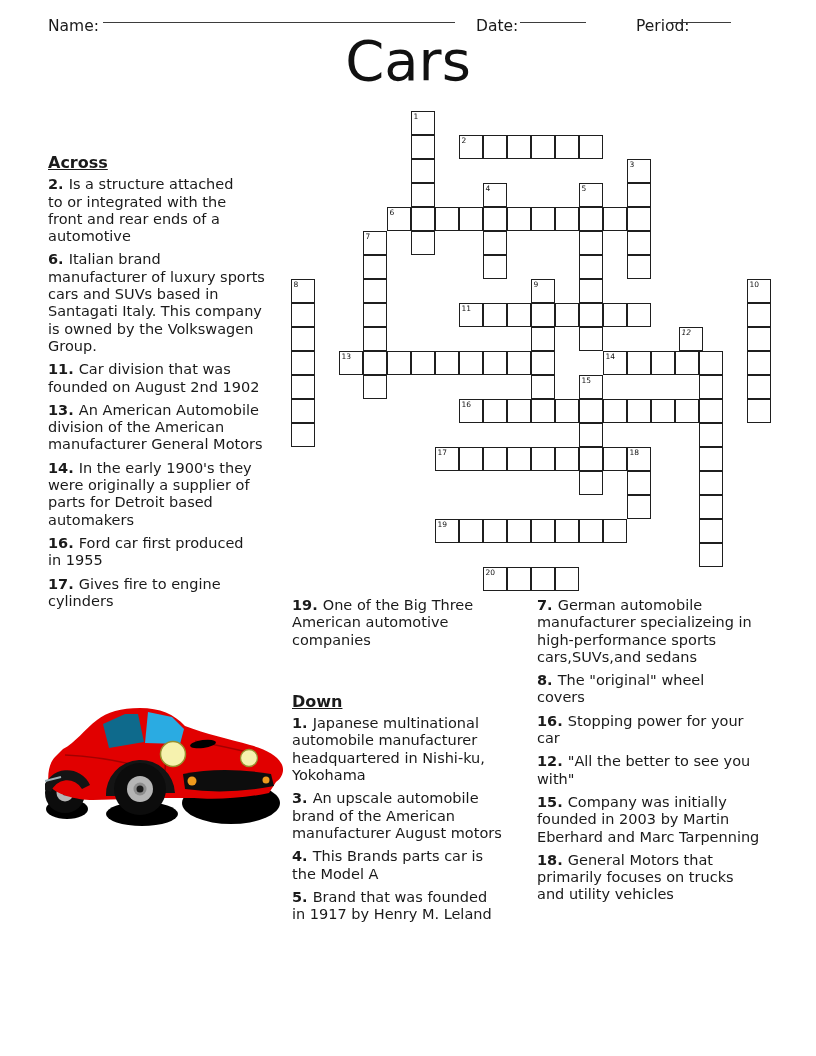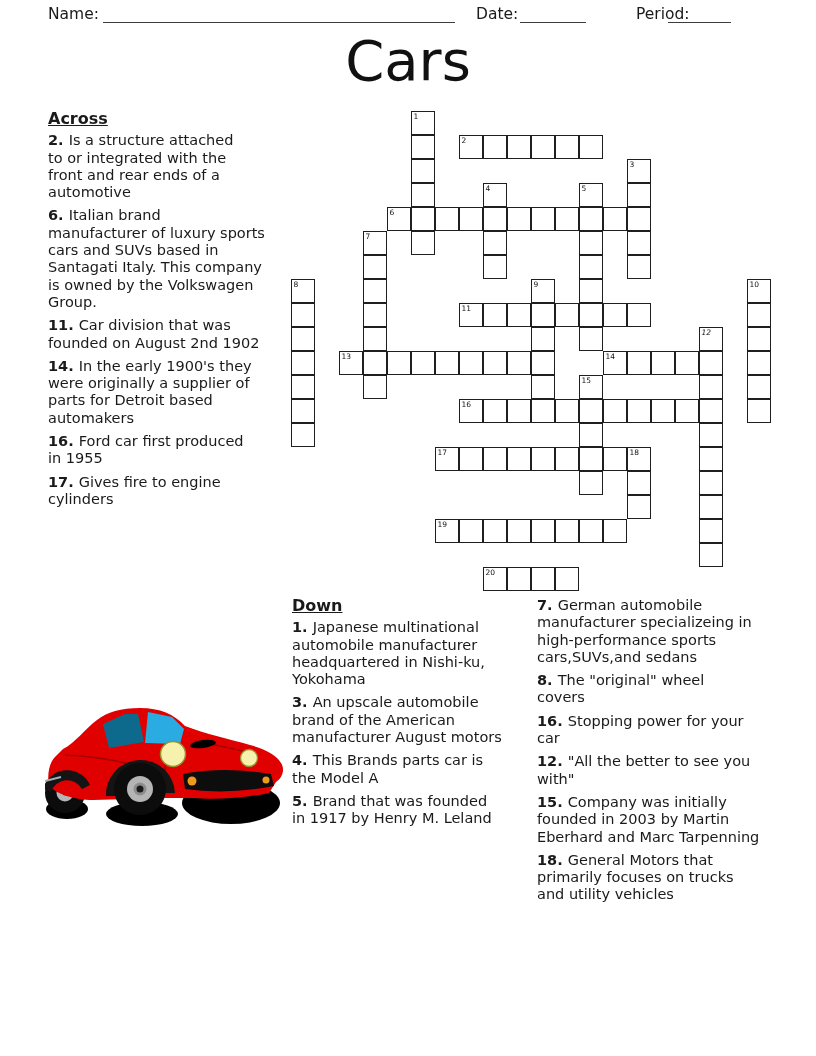--- a/index.html
+++ b/index.html
@@ -1,29 +1,29 @@
 <!DOCTYPE html>
 <html style="--text: #1a1a1a; --grid_border: #1f1f1f; --car_body: #e10000; --car_body_dark: #a30000; --windshield_blue: #2aabe2; --side_window_teal: #0e6a8c; --headlight_yellow: #f6f2ae; --indicator_orange: #ef9a1d; --tire_black: #0c0c0c; --hubcap_gray: #b5b5b5;"><head>
 <meta charset="utf-8">
 <style>
   html,body{margin:0;padding:0;background:#fff;}
   #page{position:relative;width:816px;height:1056px;background:#fff;
         font-family:"DejaVu Sans",sans-serif;color:var(--text,#1a1a1a);overflow:hidden;}
 
   
-  .hlabel{position:absolute;font-size:15.5px;white-space:nowrap;}
+  .hlabel{position:absolute;font-size:15.5px;white-space:nowrap;margin-top:12px;}
   .hline{position:absolute;height:16px;border-bottom:1.6px solid #3d3d3d;}
 
   
   #title{position:absolute;top:28px;left:0;width:100%;text-align:center;
          font-size:56px;font-weight:400;color:#111;}
 
   
   .clue-col{position:absolute;font-size:14.5px;line-height:17.3px;}
-  .heading{font-size:16px;font-weight:bold;text-decoration:underline;margin-bottom:5px;}
+  .heading{font-size:16px;font-weight:bold;text-decoration:underline;margin-bottom:5px;margin-top:44px;}
   .clue{margin-bottom:6px;}
   .clue .num{font-weight:bold;}
   .clue .txt{white-space:pre-line;}
 
   
   #grid{position:absolute;left:0;top:0;width:816px;height:1056px;pointer-events:none;}
   .cell{position:absolute;width:24px;height:24px;background:#fff;box-sizing:border-box;
         border:1.5px solid var(--grid_border,#1f1f1f);pointer-events:auto;}
   .cellnum{position:absolute;left:1.5px;top:0.5px;font-size:7.5px;line-height:8px;color:#111;}
 
@@ -127,21 +127,21 @@
       <div class="cell" style="left: 747px; top: 375px;"></div>
       <div class="cell" style="left: 747px; top: 399px;"></div>
       <div class="cell" style="left: 459px; top: 303px;">
         <span class="cellnum">11</span>
       </div>
       <div class="cell" style="left: 483px; top: 303px;"></div>
       <div class="cell" style="left: 507px; top: 303px;"></div>
       <div class="cell" style="left: 555px; top: 303px;"></div>
       <div class="cell" style="left: 603px; top: 303px;"></div>
       <div class="cell" style="left: 627px; top: 303px;"></div>
-      <div class="cell" style="left: 699px; top: 327px; font-style: italic;">
+      <div class="cell" style="left: 679px; top: 327px; font-style: italic;">
         <span class="cellnum">12</span>
       </div>
       <div class="cell" style="left: 699px; top: 351px;"></div>
       <div class="cell" style="left: 699px; top: 375px;"></div>
       <div class="cell" style="left: 699px; top: 399px;"></div>
       <div class="cell" style="left: 699px; top: 423px;"></div>
       <div class="cell" style="left: 699px; top: 447px;"></div>
       <div class="cell" style="left: 699px; top: 471px;"></div>
       <div class="cell" style="left: 699px; top: 495px;"></div>
       <div class="cell" style="left: 699px; top: 519px;"></div>
@@ -218,33 +218,39 @@
 front and rear ends of a
 automotive</span></div>
         <div class="clue"><span class="num">6. </span><span class="txt">Italian brand
 manufacturer of luxury sports
 cars and SUVs based in
 Santagati Italy. This company
 is owned by the Volkswagen
 Group.</span></div>
         <div class="clue"><span class="num">11. </span><span class="txt">Car division that was
 founded on August 2nd 1902</span></div>
+        <div class="clue"><span class="num">13. </span><span class="txt">An American Automobile
+division of the American
+manufacturer General Motors</span></div>
         <div class="clue"><span class="num">14. </span><span class="txt">In the early 1900's they
 were originally a supplier of
 parts for Detroit based
 automakers</span></div>
         <div class="clue"><span class="num">16. </span><span class="txt">Ford car first produced
 in 1955</span></div>
         <div class="clue"><span class="num">17. </span><span class="txt">Gives fire to engine
 cylinders</span></div>
       </div>
   </div>
 
   <div class="clue-col" style="left:292px;top:597px;width:252px">
     <div id="across-list-mid">
+        <div class="clue"><span class="num">19. </span><span class="txt">One of the Big Three
+American automotive
+companies</span></div>
       </div>
     <div class="heading">Down</div>
     <div id="down-list-mid">
         <div class="clue"><span class="num">1. </span><span class="txt">Japanese multinational
 automobile manufacturer
 headquartered in Nishi-ku,
 Yokohama</span></div>
         <div class="clue"><span class="num">3. </span><span class="txt">An upscale automobile
 brand of the American
 manufacturer August motors</span></div>

